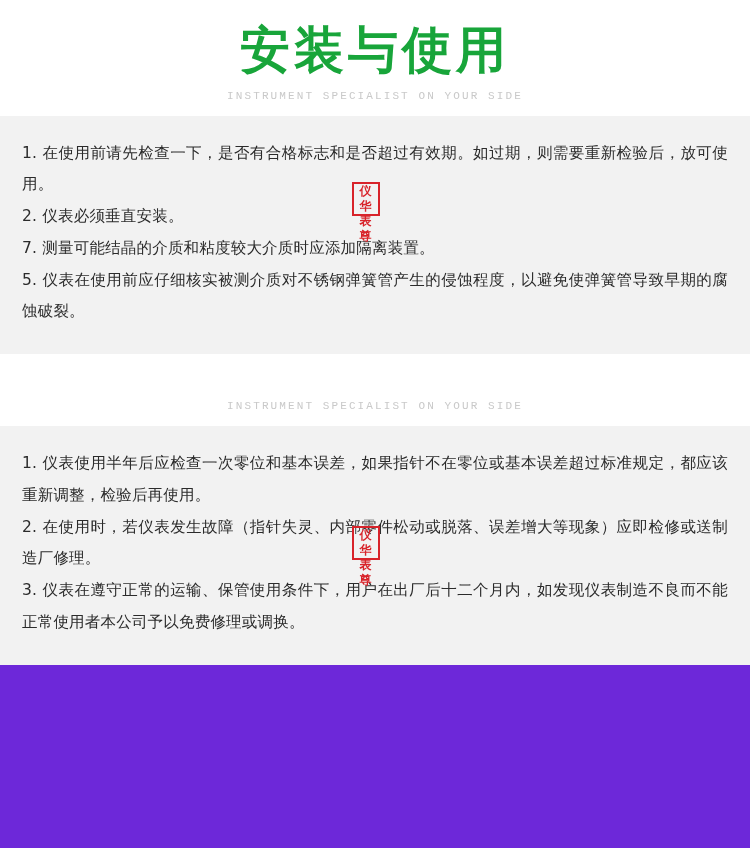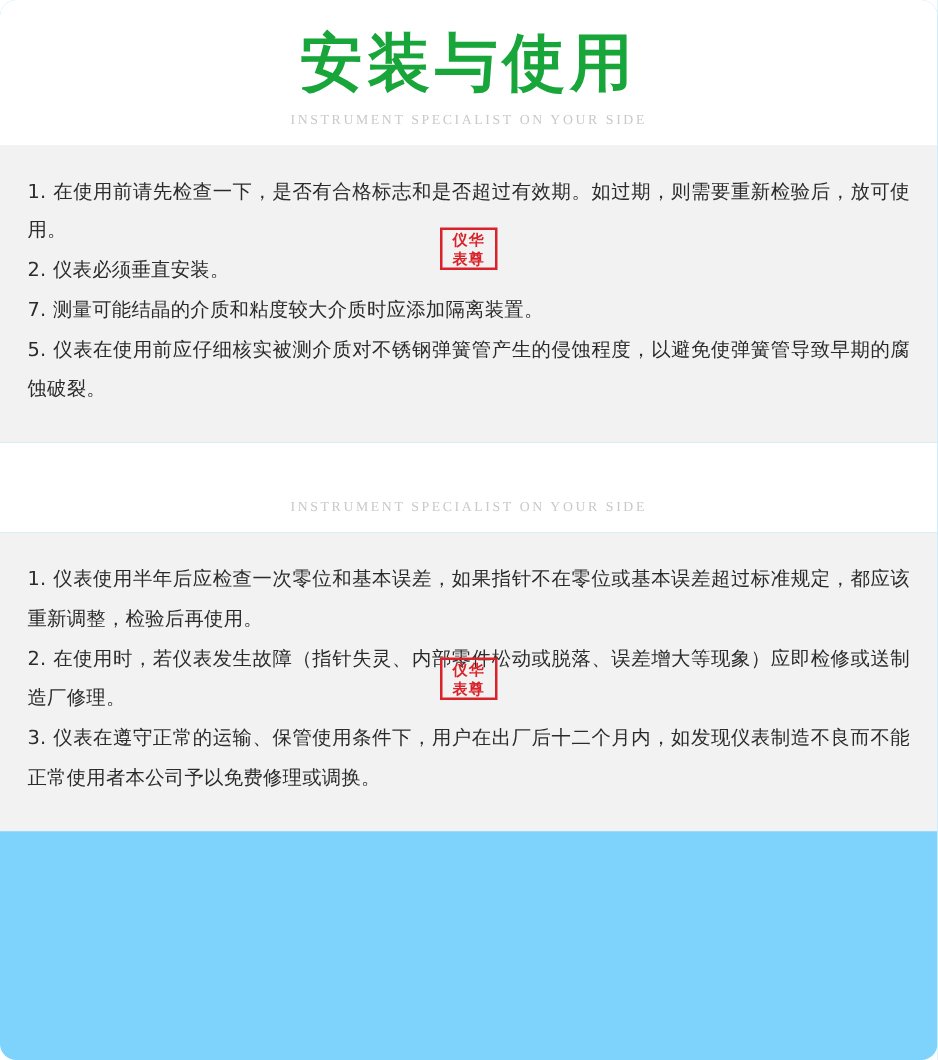--- a/index.html
+++ b/index.html
@@ -6,44 +6,43 @@
   html, body {
     width: 750px;
     height: 848px;
     background: #ffffff;
     font-family: "DejaVu Sans", "Liberation Sans", sans-serif;
   }
   .page {
     width: 750px;
     height: 848px;
     position: relative;
-    background: #7dd3fc;
+    background: #6d28d9;
     overflow: hidden;
-    border-radius: 13px;
   }
   .section-header {
     text-align: center;
     padding-top: 22px;
     padding-bottom: 14px;
     background: #ffffff;
   }
   .section-title {
     font-size: 50px;
     font-weight: bold;
     color: #18a53a;
     letter-spacing: 4px;
     line-height: 1.15;
     font-family: "DejaVu Sans", "Liberation Sans", sans-serif;
   }
   .section-sub {
     margin-top: 10px;
     font-size: 11px;
     color: #c9c9c9;
     letter-spacing: 2.1px;
-    font-family: Liberation Serif, serif;
+    font-family: Liberation Mono, monospace;
     font-weight: normal;
   }
   .panel {
     background: #f2f2f2;
     padding: 22px 22px 26px 22px;
     position: relative;
   }
   .panel p {
     font-size: 15.5px;
     color: #2b2b2b;
@@ -51,32 +50,32 @@
     letter-spacing: 0.2px;
     text-align: justify;
     font-family: "DejaVu Sans", "Liberation Sans", sans-serif;
   }
   .gap {
     height: 14px;
     background: #ffffff;
   }
   .stamp {
     position: absolute;
-    width: 46px;
+    width: 28px;
     height: 34px;
     border: 2px solid #d8232a;
     color: #d8232a;
     font-size: 12px;
     line-height: 15px;
     text-align: center;
     font-weight: bold;
     letter-spacing: 1px;
     padding-top: 1px;
     background: rgba(242,242,242,0.0);
-    font-family: Liberation Serif, serif;
+    font-family: Liberation Mono, monospace;
   }
   .stamp span { display: block; }
   #stamp-1 { left: 352px; top: 66px; }
   #stamp-2 { left: 352px; top: 100px; }
 </style>
 </head>
 <body>
 
 <div class="page">
 

